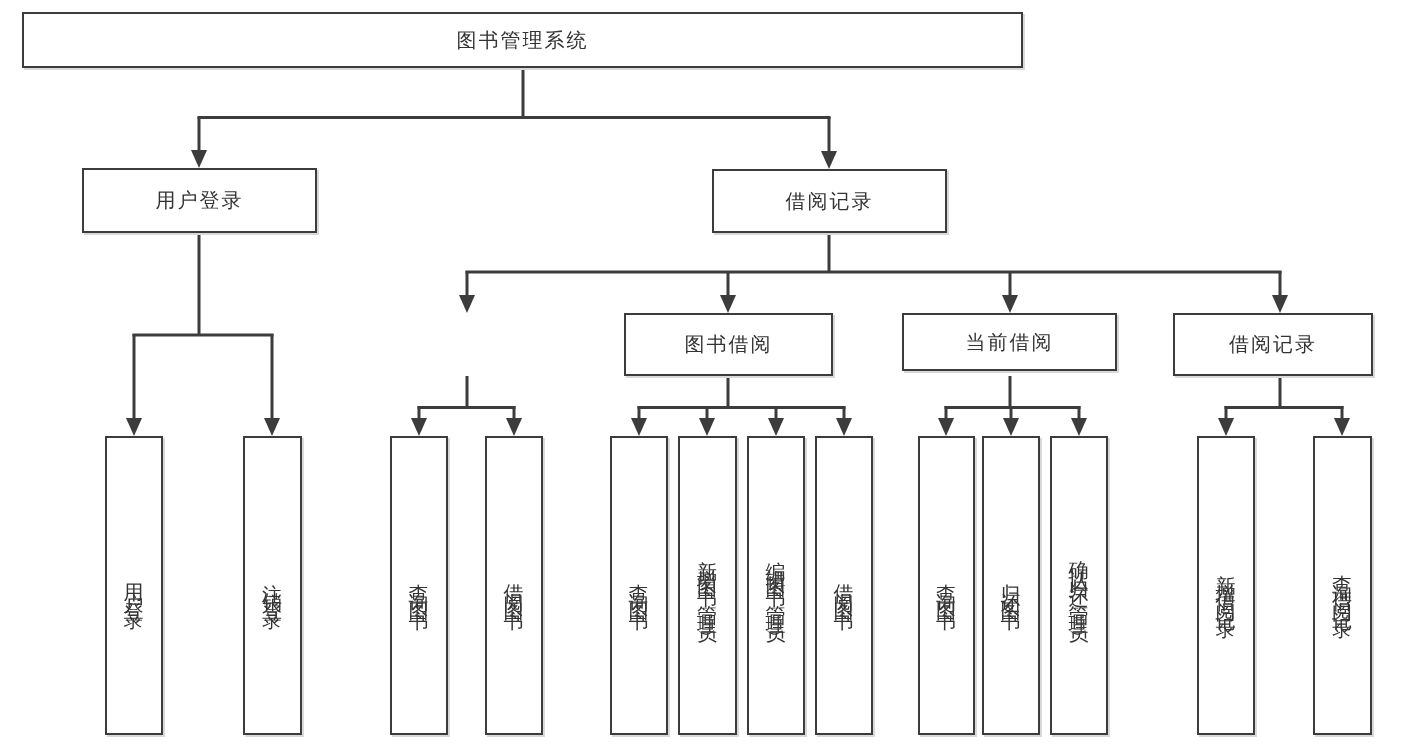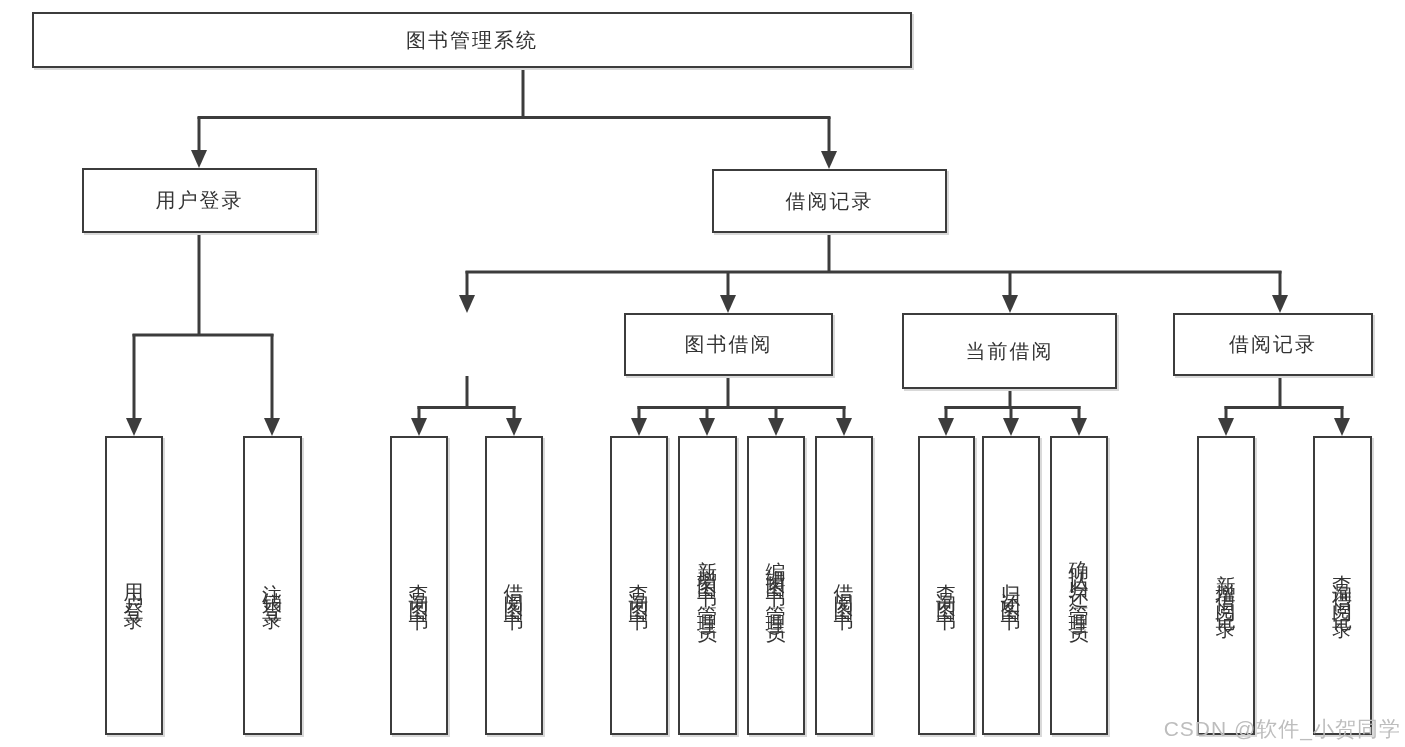--- a/index.html
+++ b/index.html
@@ -103,42 +103,41 @@
       <polygon points="768,418 784,418 776,436"></polygon>
       <polygon points="836,418 852,418 844,436"></polygon>
       <polygon points="938,418 954,418 946,436"></polygon>
       <polygon points="1003,418 1019,418 1011,436"></polygon>
       <polygon points="1071,418 1087,418 1079,436"></polygon>
       <polygon points="1218,418 1234,418 1226,436"></polygon>
       <polygon points="1334,418 1350,418 1342,436"></polygon>
     </g>
   </svg>
 
-  <div class="box h" style="left:32px;top:12px;width:880px;height:56px">图书管理系统</div>
+  <div class="box h" style="left:22px;top:12px;width:1001px;height:56px">图书管理系统</div>
 
   <div class="box h" style="left:82px;top:168px;width:235px;height:65px">用户登录</div>
   <div class="box h" style="left:712px;top:169px;width:235px;height:64px">借阅记录</div>
 
   <div class="box h" style="left:624px;top:313px;width:209px;height:63px">图书借阅</div>
-  <div class="box h" style="left:902px;top:313px;width:215px;height:76px">当前借阅</div>
+  <div class="box h" style="left:902px;top:313px;width:215px;height:58px">当前借阅</div>
   <div class="box h" style="left:1173px;top:313px;width:200px;height:63px">借阅记录</div>
 
   <div class="box v" style="left:105px;top:436px;width:58px;height:299px">用户登录</div>
   <div class="box v" style="left:243px;top:436px;width:59px;height:299px">注销登录</div>
 
   <div class="box v" style="left:390px;top:436px;width:58px;height:299px">查询图书</div>
   <div class="box v" style="left:485px;top:436px;width:58px;height:299px">借阅图书</div>
 
   <div class="box v" style="left:610px;top:436px;width:58px;height:299px">查询图书</div>
   <div class="box v" style="left:678px;top:436px;width:59px;height:299px">新增图书（管理员）</div>
   <div class="box v" style="left:747px;top:436px;width:58px;height:299px">编辑图书（管理员）</div>
   <div class="box v" style="left:815px;top:436px;width:58px;height:299px">借阅图书</div>
 
   <div class="box v" style="left:918px;top:436px;width:57px;height:299px">查询图书</div>
   <div class="box v" style="left:982px;top:436px;width:58px;height:299px">归还图书</div>
   <div class="box v" style="left:1050px;top:436px;width:58px;height:299px">确认归还（管理员）</div>
 
   <div class="box v" style="left:1197px;top:436px;width:58px;height:299px">新增借阅记录</div>
   <div class="box v" style="left:1313px;top:436px;width:59px;height:299px">查询借阅记录</div>
 
-  <div class="watermark">CSDN @软件_小贺同学</div>
 
 </div>
 
 </body></html>

